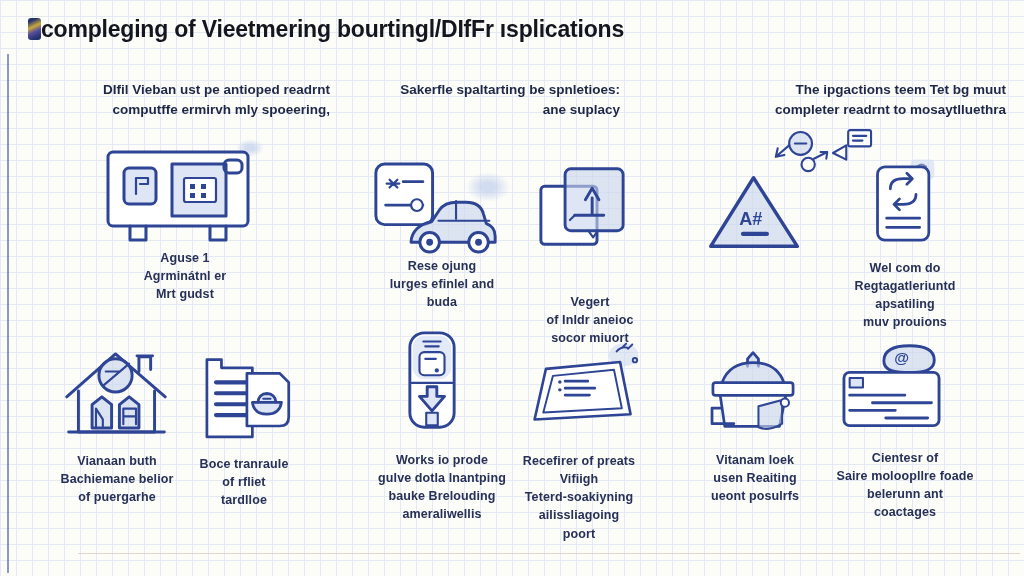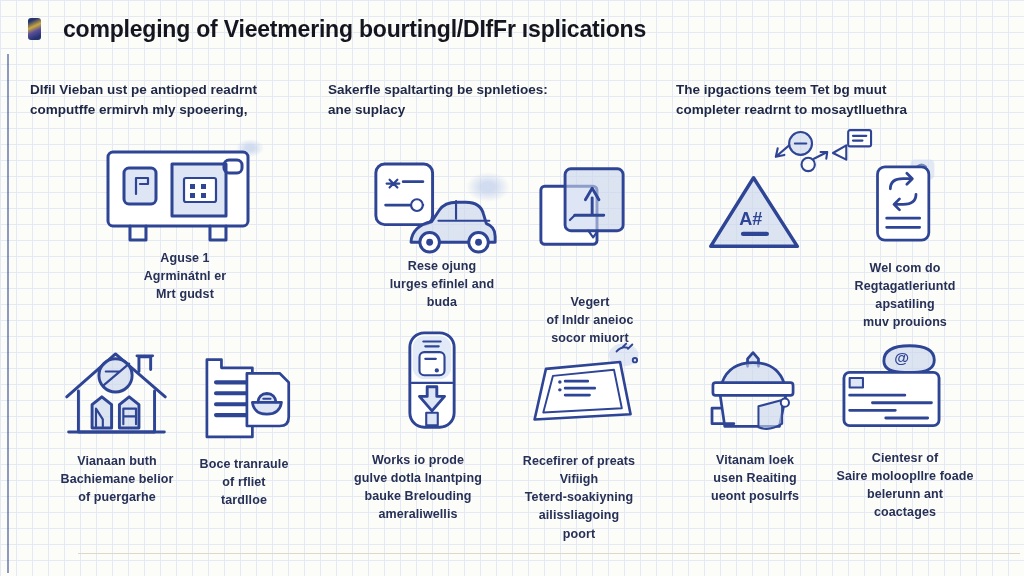--- a/index.html
+++ b/index.html
@@ -5,25 +5,25 @@
   html,body{margin:0;padding:0;}
   body{width:1024px;height:576px;font-family:"Liberation Sans",sans-serif;}
   .canvas{position:relative;width:1024px;height:576px;overflow:hidden;
     background-color:#fcfcf8;
     background-image:
       linear-gradient(to right,#e4e9f3 1px,transparent 1px),
       linear-gradient(to bottom,#e4e9f3 1px,transparent 1px);
     background-size:16px 16px;}
   .left-rule{position:absolute;left:7px;top:54px;bottom:3px;width:2px;background:#45579f;opacity:.6;}
   .bottom-rule{position:absolute;left:78px;right:4px;top:553px;height:1px;background:#e2d5cc;}
-  .title-row{position:absolute;left:28px;top:11px;height:36px;display:flex;align-items:center;gap:22px;}
+  .title-row{position:absolute;left:28px;top:11px;height:36px;display:flex;align-items:center;gap:0;}
   .title-glyph{width:13px;height:22px;border-radius:3px;
     background:linear-gradient(155deg,#25336f 15%,#c9a83d 40%,#5a4d9a 60%,#25336f 85%);}
   h1{margin:0;font-size:23px;font-weight:800;color:#14151e;letter-spacing:-.2px;white-space:nowrap;}
-  .col-header{position:absolute;text-align:left;white-space:pre-line;
+  .col-header{position:absolute;text-align:right;white-space:pre-line;
     font-size:13.5px;font-weight:700;color:#1e2746;line-height:1.5;}
   .caption{position:absolute;text-align:center;white-space:pre-line;
     font-size:12.5px;font-weight:600;color:#273056;line-height:1.45;letter-spacing:.1px;}
   .icon{position:absolute;}
   .icon svg{display:block;overflow:visible;}
   .st{stroke:#2e4494;stroke-width:3;fill:none;stroke-linecap:round;stroke-linejoin:round;}
   .stw{stroke:#2e4494;stroke-width:3;fill:#ffffff;stroke-linecap:round;stroke-linejoin:round;}
   .stl{stroke:#2e4494;stroke-width:3;fill:#c9d5ee;fill-opacity:.62;stroke-linecap:round;stroke-linejoin:round;}
   .thk{stroke-width:4.5;}
   .thn{stroke-width:2.2;}
@@ -144,21 +144,21 @@
       <rect class="fl" x="9" y="7" width="40" height="45" rx="12"></rect>
       <path class="st thn" d="M20,13 h18 M22,18 h14"></path>
       <rect class="stw thn" x="16" y="24" width="26" height="24" rx="5"></rect>
       <path class="st thn" d="M22,31 h11"></path>
       <circle cx="34" cy="43" r="2.2" fill="#2e4494"></circle>
       <path class="st thn" d="M8,56 h42"></path>
       <path class="stl" d="M24,60 h10 v10 h8 l-13,15 l-13,-15 h8 z"></path>
       <rect class="stl thn" x="23" y="87" width="12" height="13"></rect>
     </svg>
   </div>
-  <div class="caption" style="left:340px;top:451px;width:156px;">Works io prode
+  <div class="caption" style="left:364px;top:451px;width:156px;">Works io prode
 gulve dotla lnantping
 bauke Brelouding
 ameraliwellis</div>
 
   <div class="icon" style="left:524px;top:341px;">
     <svg width="118" height="96" viewBox="0 0 135 110">
       <ellipse class="fl" cx="114" cy="16" rx="17" ry="13"></ellipse>
       <path class="st thn" d="M106,12 q6,-7 13,-4 M112,8 l5,-5 M119,9 l5,-5"></path>
       <circle class="st thn" cx="127" cy="22" r="2.5"></circle>
       <path class="st thn" d="M100,26 l5,5 M105,26 l-5,5"></path>

